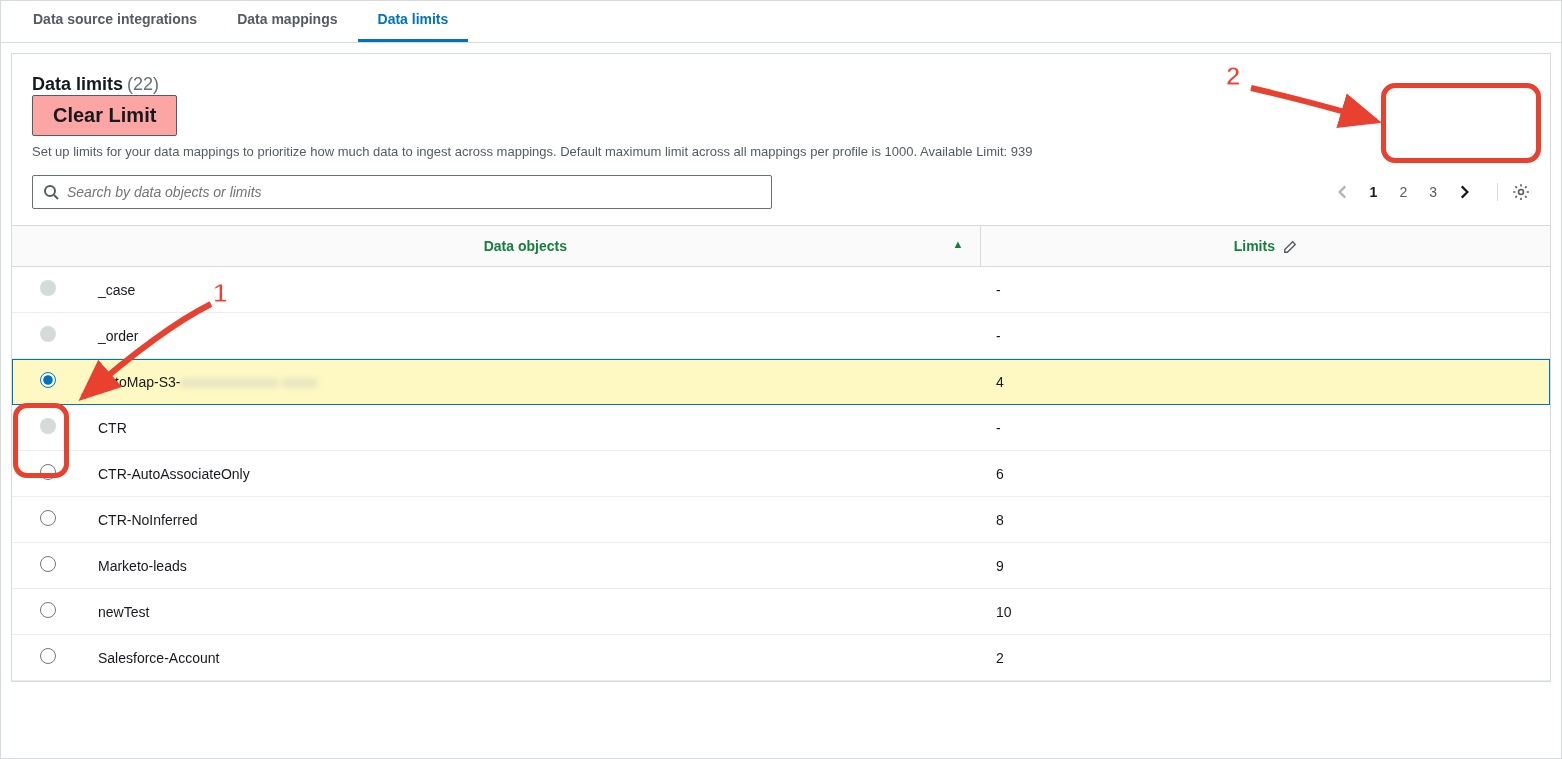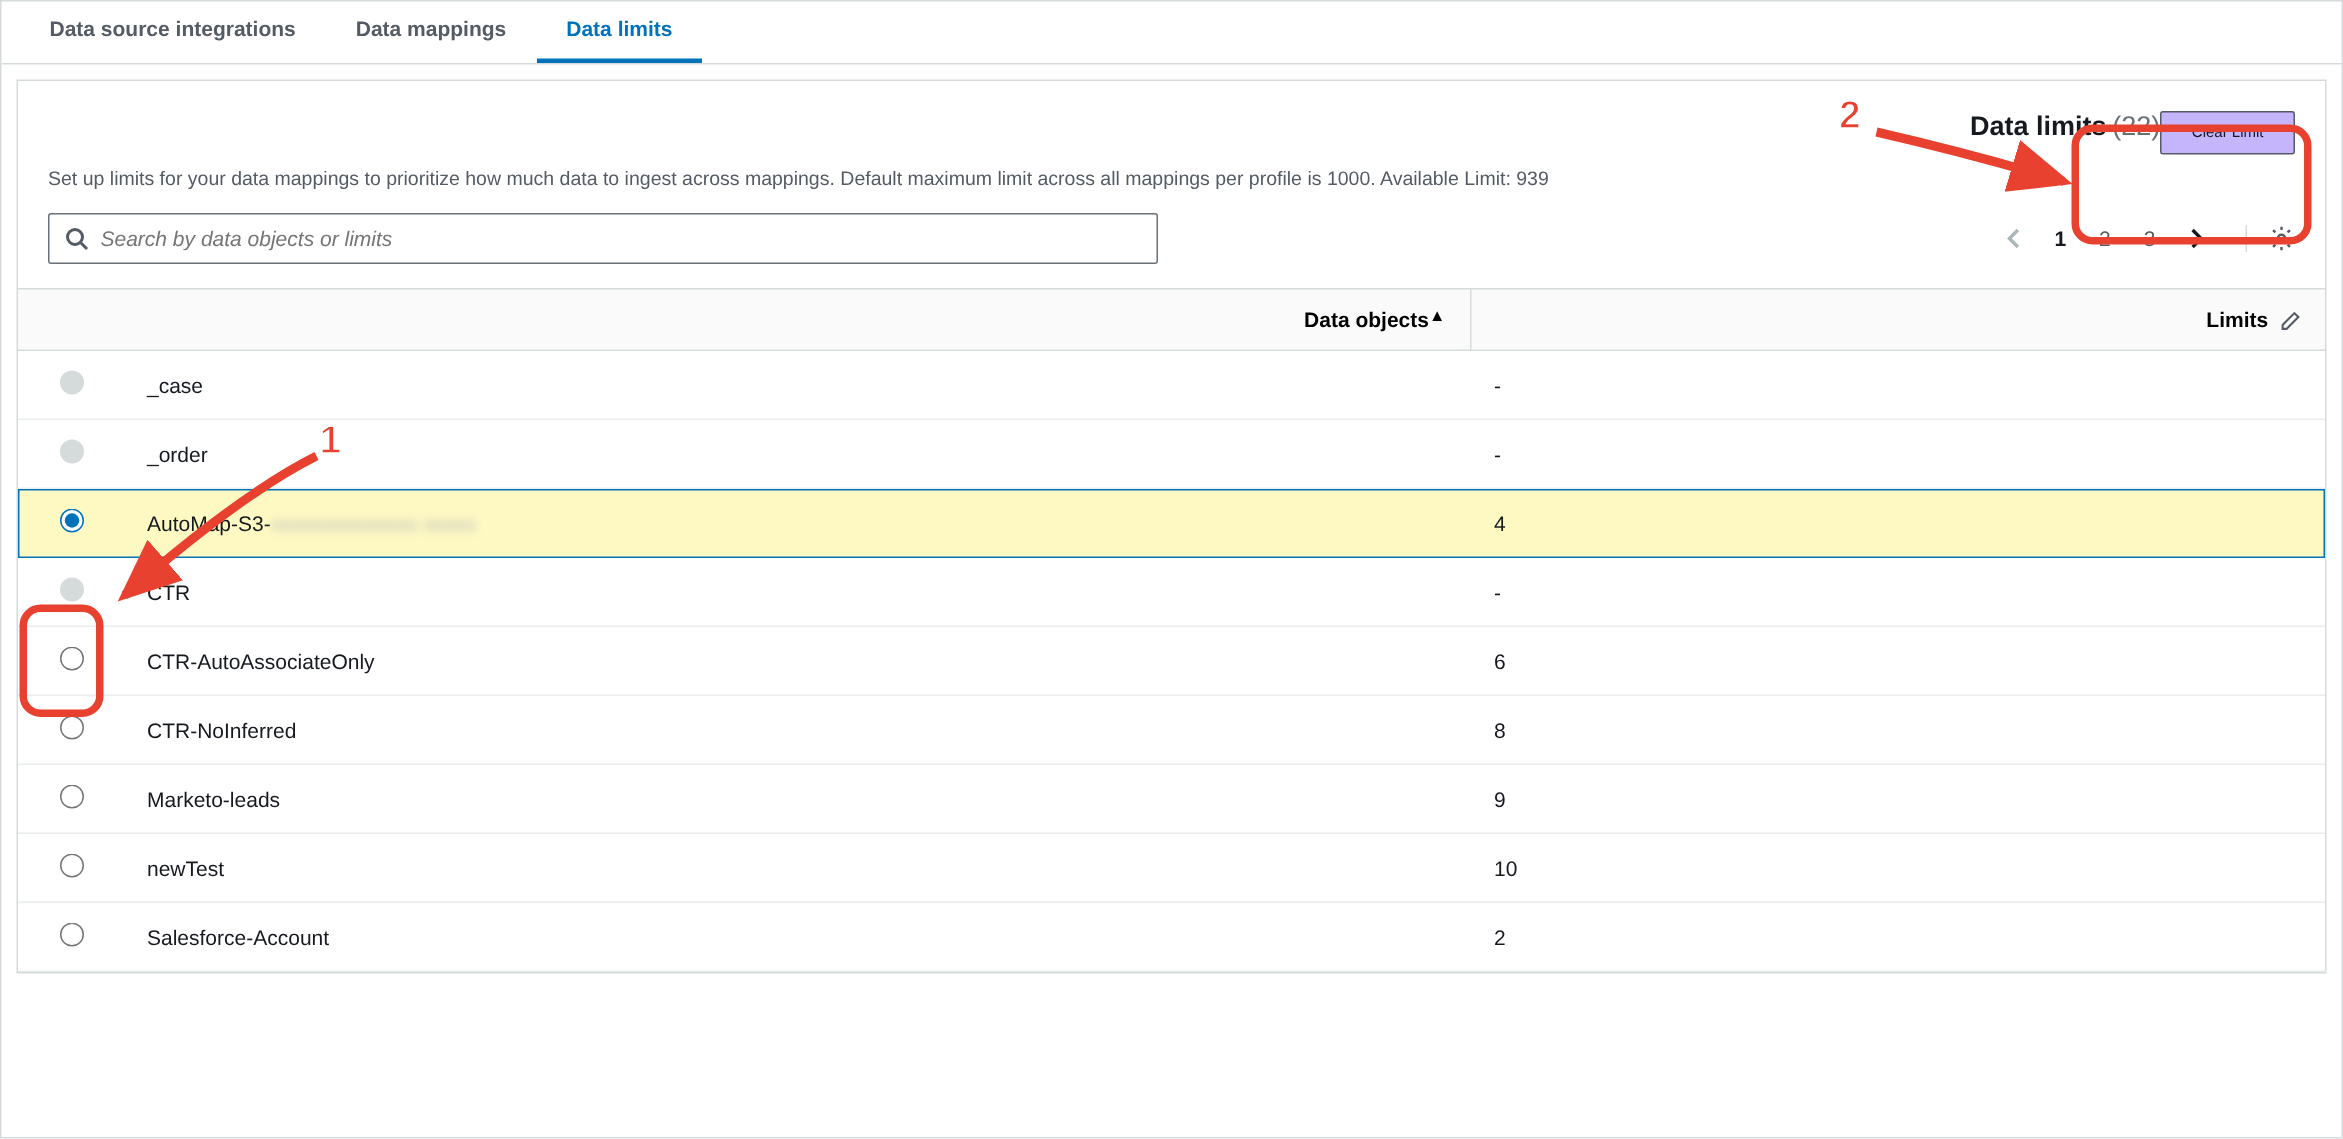--- a/index.html
+++ b/index.html
@@ -37,44 +37,45 @@
     }
     .panel {
       border: 1px solid #d5dbdb;
       background: #fff;
     }
     .panel-header-row {
       display: flex;
       justify-content: flex-end;
       align-items: flex-start;
       padding: 20px 20px 0 20px;
+      flex-direction: column;
     }
     .panel-title {
       font-size: 18px;
       font-weight: 700;
       color: #16191f;
     }
     .panel-count {
       color: #687078;
       font-weight: 400;
     }
     .panel-desc {
       padding: 8px 20px 16px 20px;
       font-size: 13px;
       color: #545b64;
     }
     .clear-btn {
       border: 1px solid #545b64;
-      background: #c4b5fd;
+      background: #fca5a5;
       color: #16191f;
-      font-weight: 400;
+      font-weight: 700;
       padding: 8px 20px;
       border-radius: 2px;
       cursor: pointer;
-      font-size: 10px;
+      font-size: 20px;
     }
     
     .toolbar {
       display: flex;
       justify-content: space-between;
       align-items: center;
       padding: 0 20px 16px 20px;
     }
     .search-wrap {
       display: flex;
@@ -121,28 +122,28 @@
       color: #545b64;
       cursor: pointer;
       margin-left: 10px;
       padding-left: 14px;
       border-left: 1px solid #d5dbdb;
       box-sizing: content-box;
     }
     
     table { width: 100%; border-collapse: collapse; }
     th {
-      text-align: right;
+      text-align: center;
       font-weight: 700;
       font-size: 14px;
       padding: 12px 16px;
       border-bottom: 1px solid #d5dbdb;
       border-top: 1px solid #d5dbdb;
       background: #fafafa;
-      color: #000000;
+      color: #15803d;
     }
     th.col-radio { width: 70px; }
     th.col-obj { border-right: 1px solid #d5dbdb; }
     th.col-limits { width: 570px; }
     .sort-caret {
       float: right;
       font-size: 11px;
     }
     .edit-icon {
       width: 14px; height: 14px;

